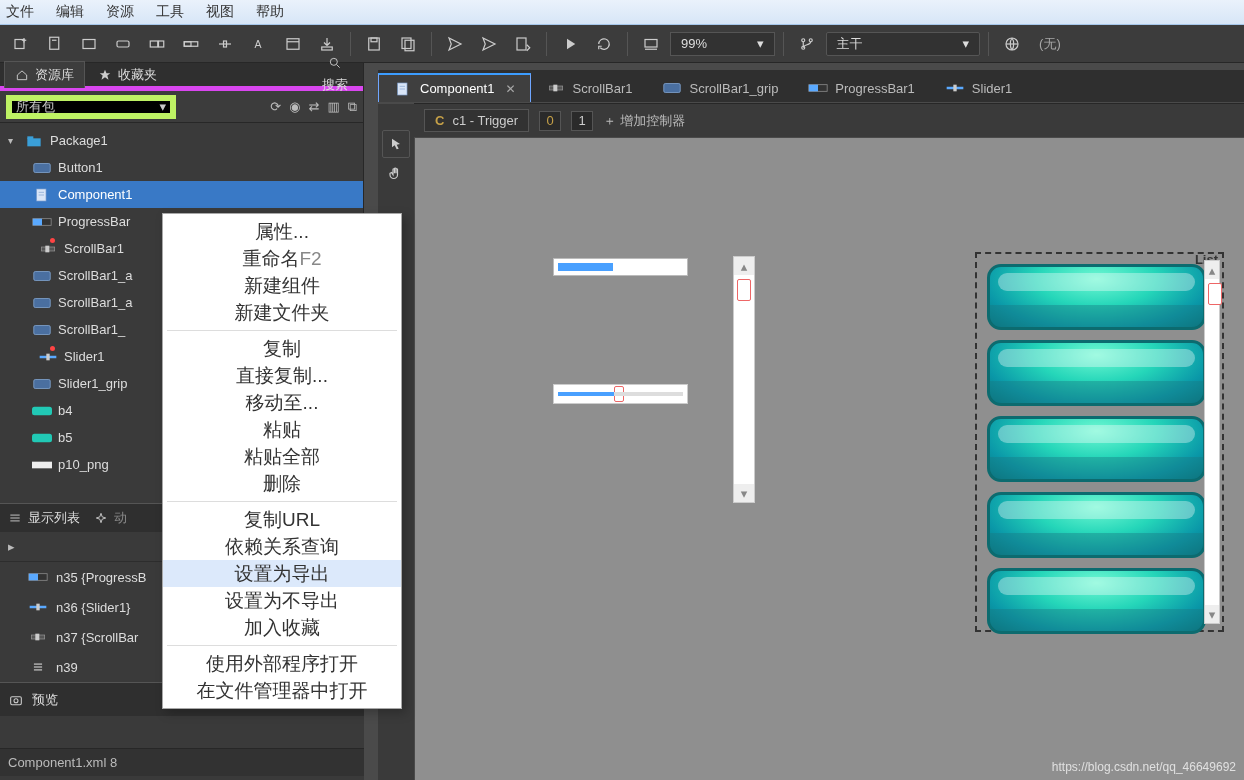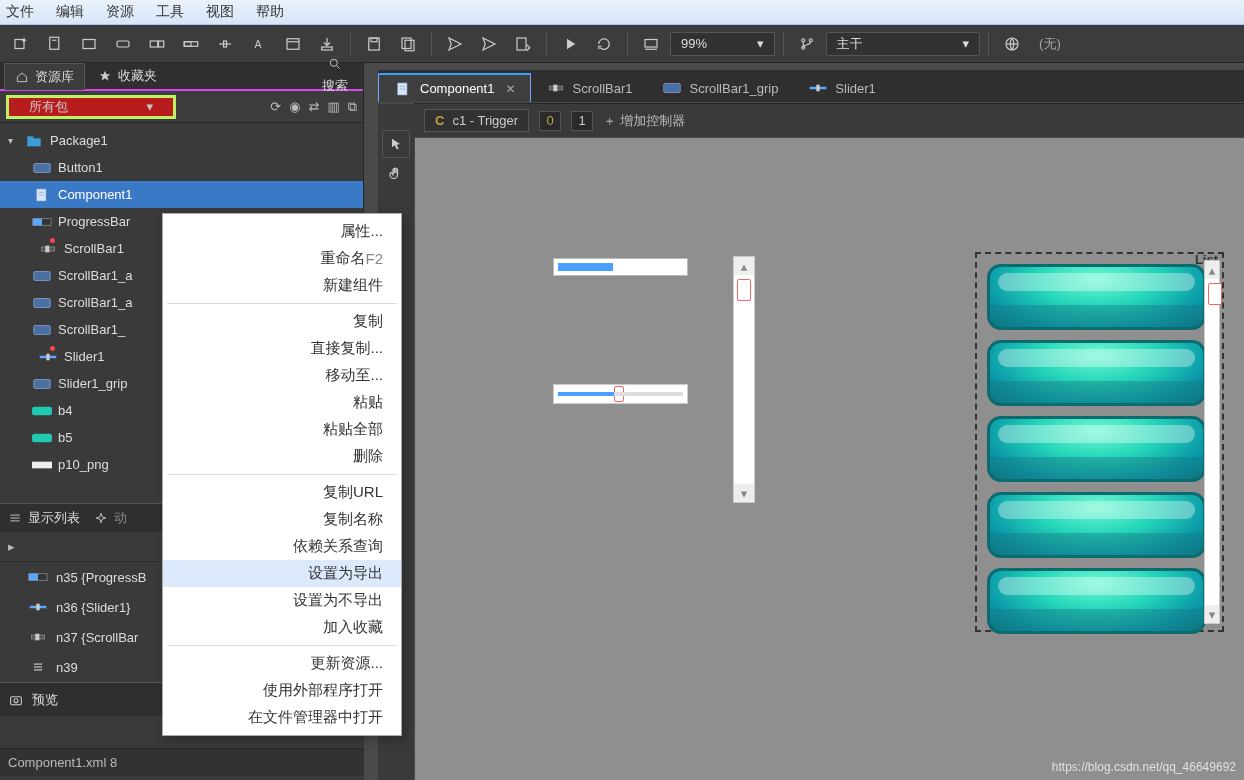--- a/index.html
+++ b/index.html
@@ -52,37 +52,37 @@
   }
   .wu-lbl { color:#a7a7a7; padding-left:8px; }
   
   .left-col {
     position:absolute; top:63px; left:0; width:364px; bottom:0;
     background:#3a3a3a; border-right:1px solid #272727; display:flex;
     flex-direction:column;
   }
   .lib-tabs {
     height:28px; display:flex; align-items:center;
-    background:#2f2f2f; border-bottom:2px solid #d946ef; padding:0 4px;
+    background:#2f2f2f; border-bottom:5px solid #d946ef; padding:0 4px;
     gap:2px;
   }
   .lib-tab {
     display:flex; align-items:center; gap:6px;
     padding:4px 10px; color:#ddd; cursor:pointer;
     border:1px solid transparent;
   }
   .lib-tab.active { background:#3d3d3d; border:1px solid #555; border-bottom:none; }
   .search-tab { margin-left:auto;flex-direction:column; }
   .pkg-row {
     height:32px; background:#3c3c3c; display:flex; align-items:center;
     padding:0 6px; gap:6px; border-bottom:1px solid #272727;
   }
   .pkg-sel {
-    flex:0 0 170px; height:24px; background:#b91c1c; border:3px solid #bef264;
-    color:#c8c8c8; display:flex; align-items:center; padding:0 20px;
+    flex:0 0 170px; height:24px; background:#000000; border:6px solid #bef264;
+    color:#c8c8c8; display:flex; align-items:center; padding:0 4px;
     justify-content:space-between;
   }
   .pkg-icons { margin-left:auto; display:flex; gap:8px; color:#bbb; }
   .tree {
     flex:1; overflow:hidden; background:#3a3a3a; color:#ddd;
     padding-top:4px;
   }
   .tree-row {
     height:27px; display:flex; align-items:center; gap:6px;
     padding-left:8px; cursor:pointer;
@@ -208,21 +208,21 @@
     background:#f4f4f4; border:1px solid #ccc; display:flex; flex-direction:column;
   }
   
   .ctxmenu {
     position:absolute; top:213px; left:162px; width:240px;
     background:#fff; border:1px solid #a8a8a8; box-shadow:4px 4px 10px rgba(0,0,0,0.25);
     padding:4px 0; z-index:100;
   }
   .ctx-item {
     height:27px; display:flex; align-items:center; padding:0 18px;
-    color:#333; cursor:pointer; font-size:15px; justify-content:flex-end;
+    color:#333; cursor:pointer; font-size:19px; justify-content:center;
   }
   .ctx-item.hovered { background:#dce9fb; }
   .ctx-sep { height:1px; background:#ddd; margin:4px 4px; }
   .watermark { position:absolute; right:8px; bottom:6px; color:#e0e0e0; font-size:12px; z-index:200; }
   
   .arrow-svg { position:absolute; top:440px; left:235px; width:140px; height:200px; pointer-events:none; z-index:50; }
   svg.i { stroke:#ccc; fill:none; stroke-width:1.6; }
 </style>
 </head>
 <body>
@@ -636,20 +636,29 @@
       <span class="tree-icon">
         <svg width="18" height="12" viewBox="0 0 24 14">
           <rect x="1" y="1" width="22" height="12" rx="2" fill="#4a6fa0" stroke="#86a9d6"></rect>
         </svg>
       </span>
       <span>ScrollBar1_grip</span>
     </div>
     <div class="tab">
       <span class="tree-icon">
         <svg width="20" height="10" viewBox="0 0 24 10">
+          <rect x="1" y="1" width="22" height="8" fill="#333" stroke="#888"></rect>
+          <rect x="1" y="1" width="11" height="8" fill="#5aa9ff"></rect>
+        </svg>
+      </span>
+      <span>ProgressBar1</span>
+    </div>
+    <div class="tab">
+      <span class="tree-icon">
+        <svg width="20" height="10" viewBox="0 0 24 10">
           <line x1="2" y1="5" x2="22" y2="5" stroke="#5aa9ff" stroke-width="3"></line>
           <rect x="10" y="1" width="4" height="8" fill="#ccc"></rect>
         </svg>
       </span>
       <span>Slider1</span>
     </div>
   </div>
 
 <div class="ctrlbar">
   <div class="ctrl-chip">
@@ -701,20 +710,23 @@
     <div class="ctx-item">
       <span>属性...</span>
     </div>
     <div class="ctx-item">
       <span>重命名</span>
       <span style="color:#888">F2</span>
     </div>
     <div class="ctx-item">
       <span>新建组件</span>
     </div>
+    <div class="ctx-item">
+      <span>新建文件夹</span>
+    </div>
     <div class="ctx-sep"></div>
     <div class="ctx-item">
       <span>复制</span>
     </div>
     <div class="ctx-item">
       <span>直接复制...</span>
     </div>
     <div class="ctx-item">
       <span>移动至...</span>
     </div>
@@ -723,40 +735,34 @@
     </div>
     <div class="ctx-item">
       <span>粘贴全部</span>
     </div>
     <div class="ctx-item">
       <span>删除</span>
     </div>
     <div class="ctx-sep"></div>
     <div class="ctx-item">
       <span>复制URL</span>
-    </div>
-    <div class="ctx-item">
-      <span>复制名称</span>
     </div>
     <div class="ctx-item">
       <span>依赖关系查询</span>
     </div>
     <div class="ctx-item hovered">
       <span>设置为导出</span>
     </div>
     <div class="ctx-item">
       <span>设置为不导出</span>
     </div>
     <div class="ctx-item">
       <span>加入收藏</span>
     </div>
     <div class="ctx-sep"></div>
-    <div class="ctx-item">
-      <span>更新资源...</span>
-    </div>
     <div class="ctx-item">
       <span>使用外部程序打开</span>
     </div>
     <div class="ctx-item">
       <span>在文件管理器中打开</span>
     </div>
   </div>
 
 <svg class="arrow-svg" viewBox="0 0 140 200">
   <defs>

